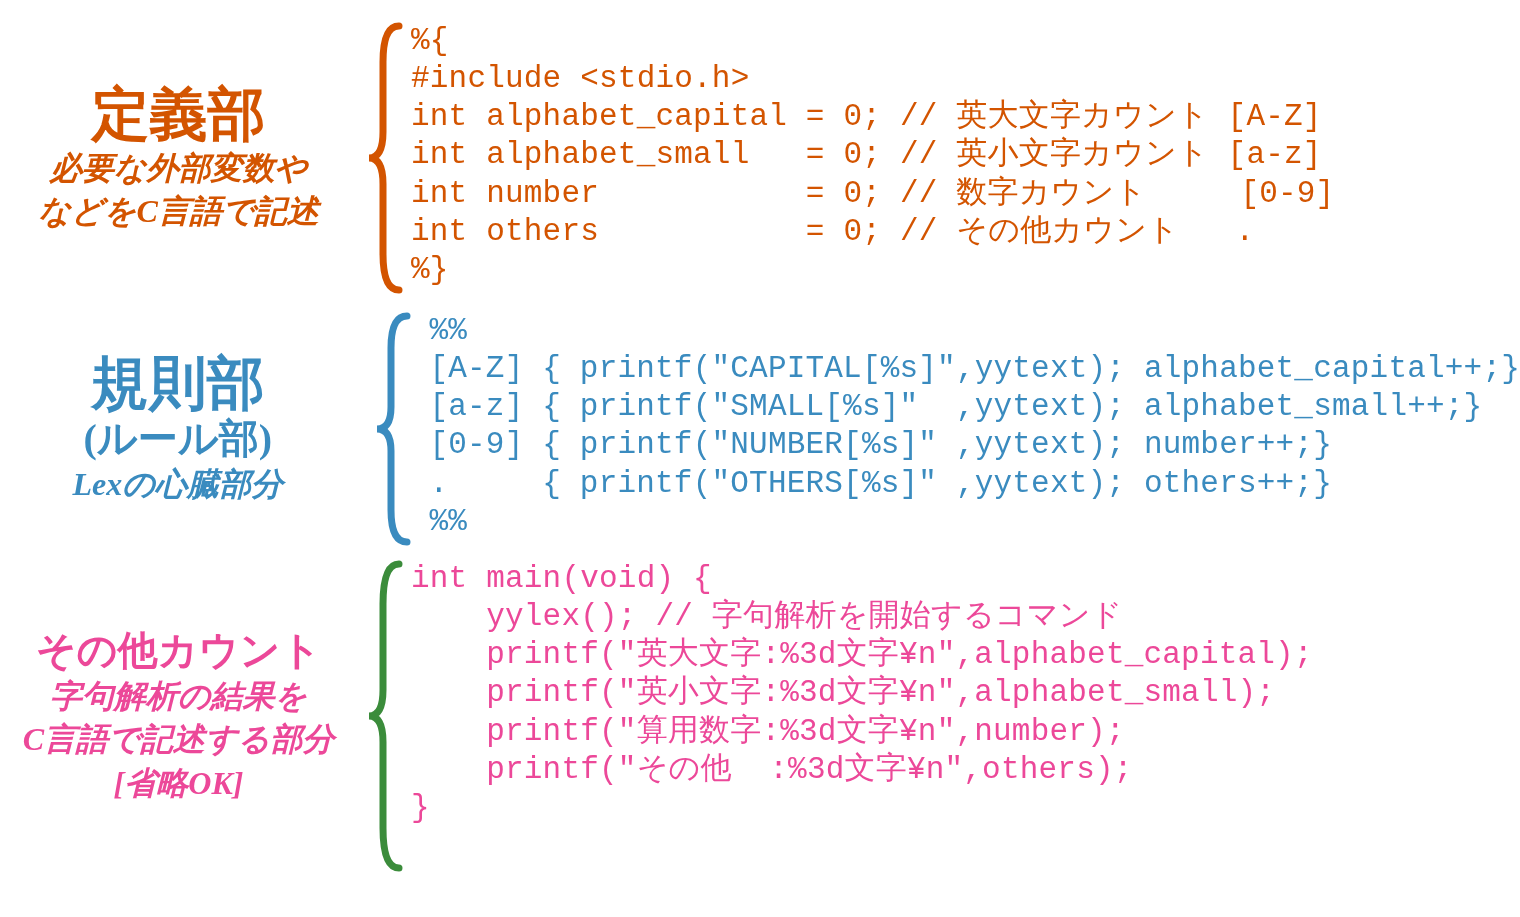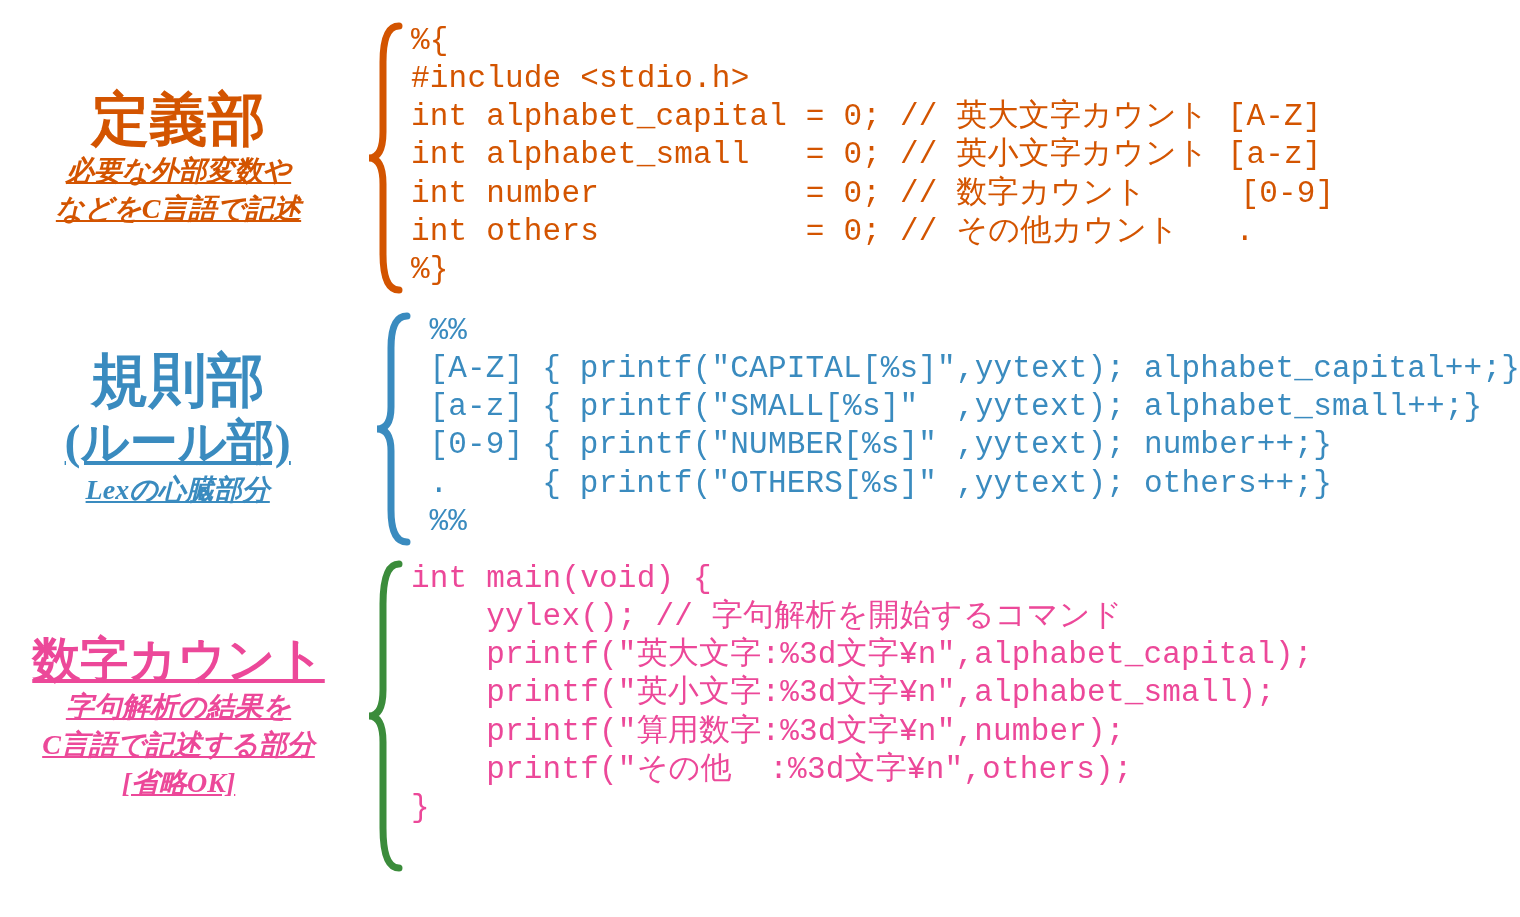--- a/index.html
+++ b/index.html
@@ -42,31 +42,29 @@
     letter-spacing: 0.2px;
   }
 
   
   .title-big {
     font-size: 58px;
     font-weight: 700;
     line-height: 1.1;
   }
   .title-sub {
-    font-size: 48px;
+    font-size: 40px;
     font-weight: 600;
     line-height: 1.2;
-    text-decoration: underline;
   }
   .title-small {
-    font-size: 28px;
+    font-size: 32px;
     font-weight: 600;
     line-height: 1.35;
     font-style: italic;
-    text-decoration: underline;
   }
 
   
   .orange { color: #d35400; }
   .blue   { color: #3a8bbf; }
   .green  { color: #ec4899; }
 
   
   .bracket svg {
     position: absolute;
@@ -123,21 +121,21 @@
     <div class="code blue">%%
 [A-Z] { printf("CAPITAL[%s]",yytext); alphabet_capital++;}
 [a-z] { printf("SMALL[%s]"  ,yytext); alphabet_small++;}
 [0-9] { printf("NUMBER[%s]" ,yytext); number++;}
 .     { printf("OTHERS[%s]" ,yytext); others++;}
 %%</div>
   </div>
 
   <div class="row sec3">
     <div class="left green handwrite">
-      <div class="title-sub">数字カウント</div>
+      <div class="title-sub">その他カウント</div>
       <div class="title-small">字句解析の結果を</div>
       <div class="title-small">C言語で記述する部分</div>
       <div class="title-small">[省略OK]</div>
     </div>
     <div class="bracket">
       <svg viewBox="0 0 40 312" preserveAspectRatio="none">
         <path d="M34,4 Q18,4 18,44 L18,130 Q18,156 4,156 Q18,156 18,182 L18,268 Q18,308 34,308" fill="none" stroke="#3b8c3b" stroke-width="7" stroke-linecap="round"></path>
       </svg>
     </div>
     <div class="code green">int main(void) {

